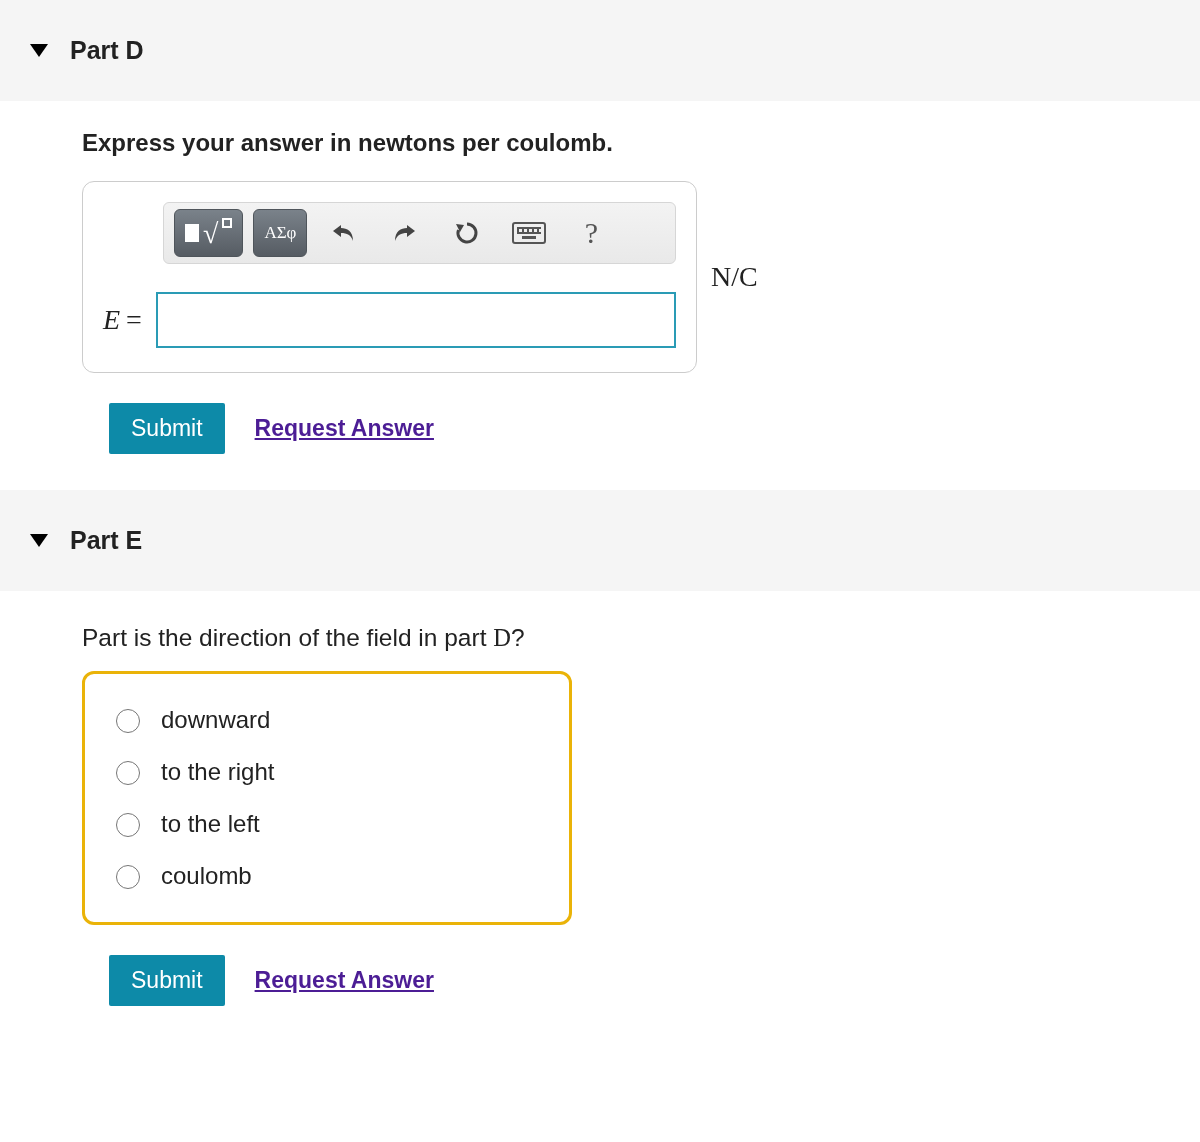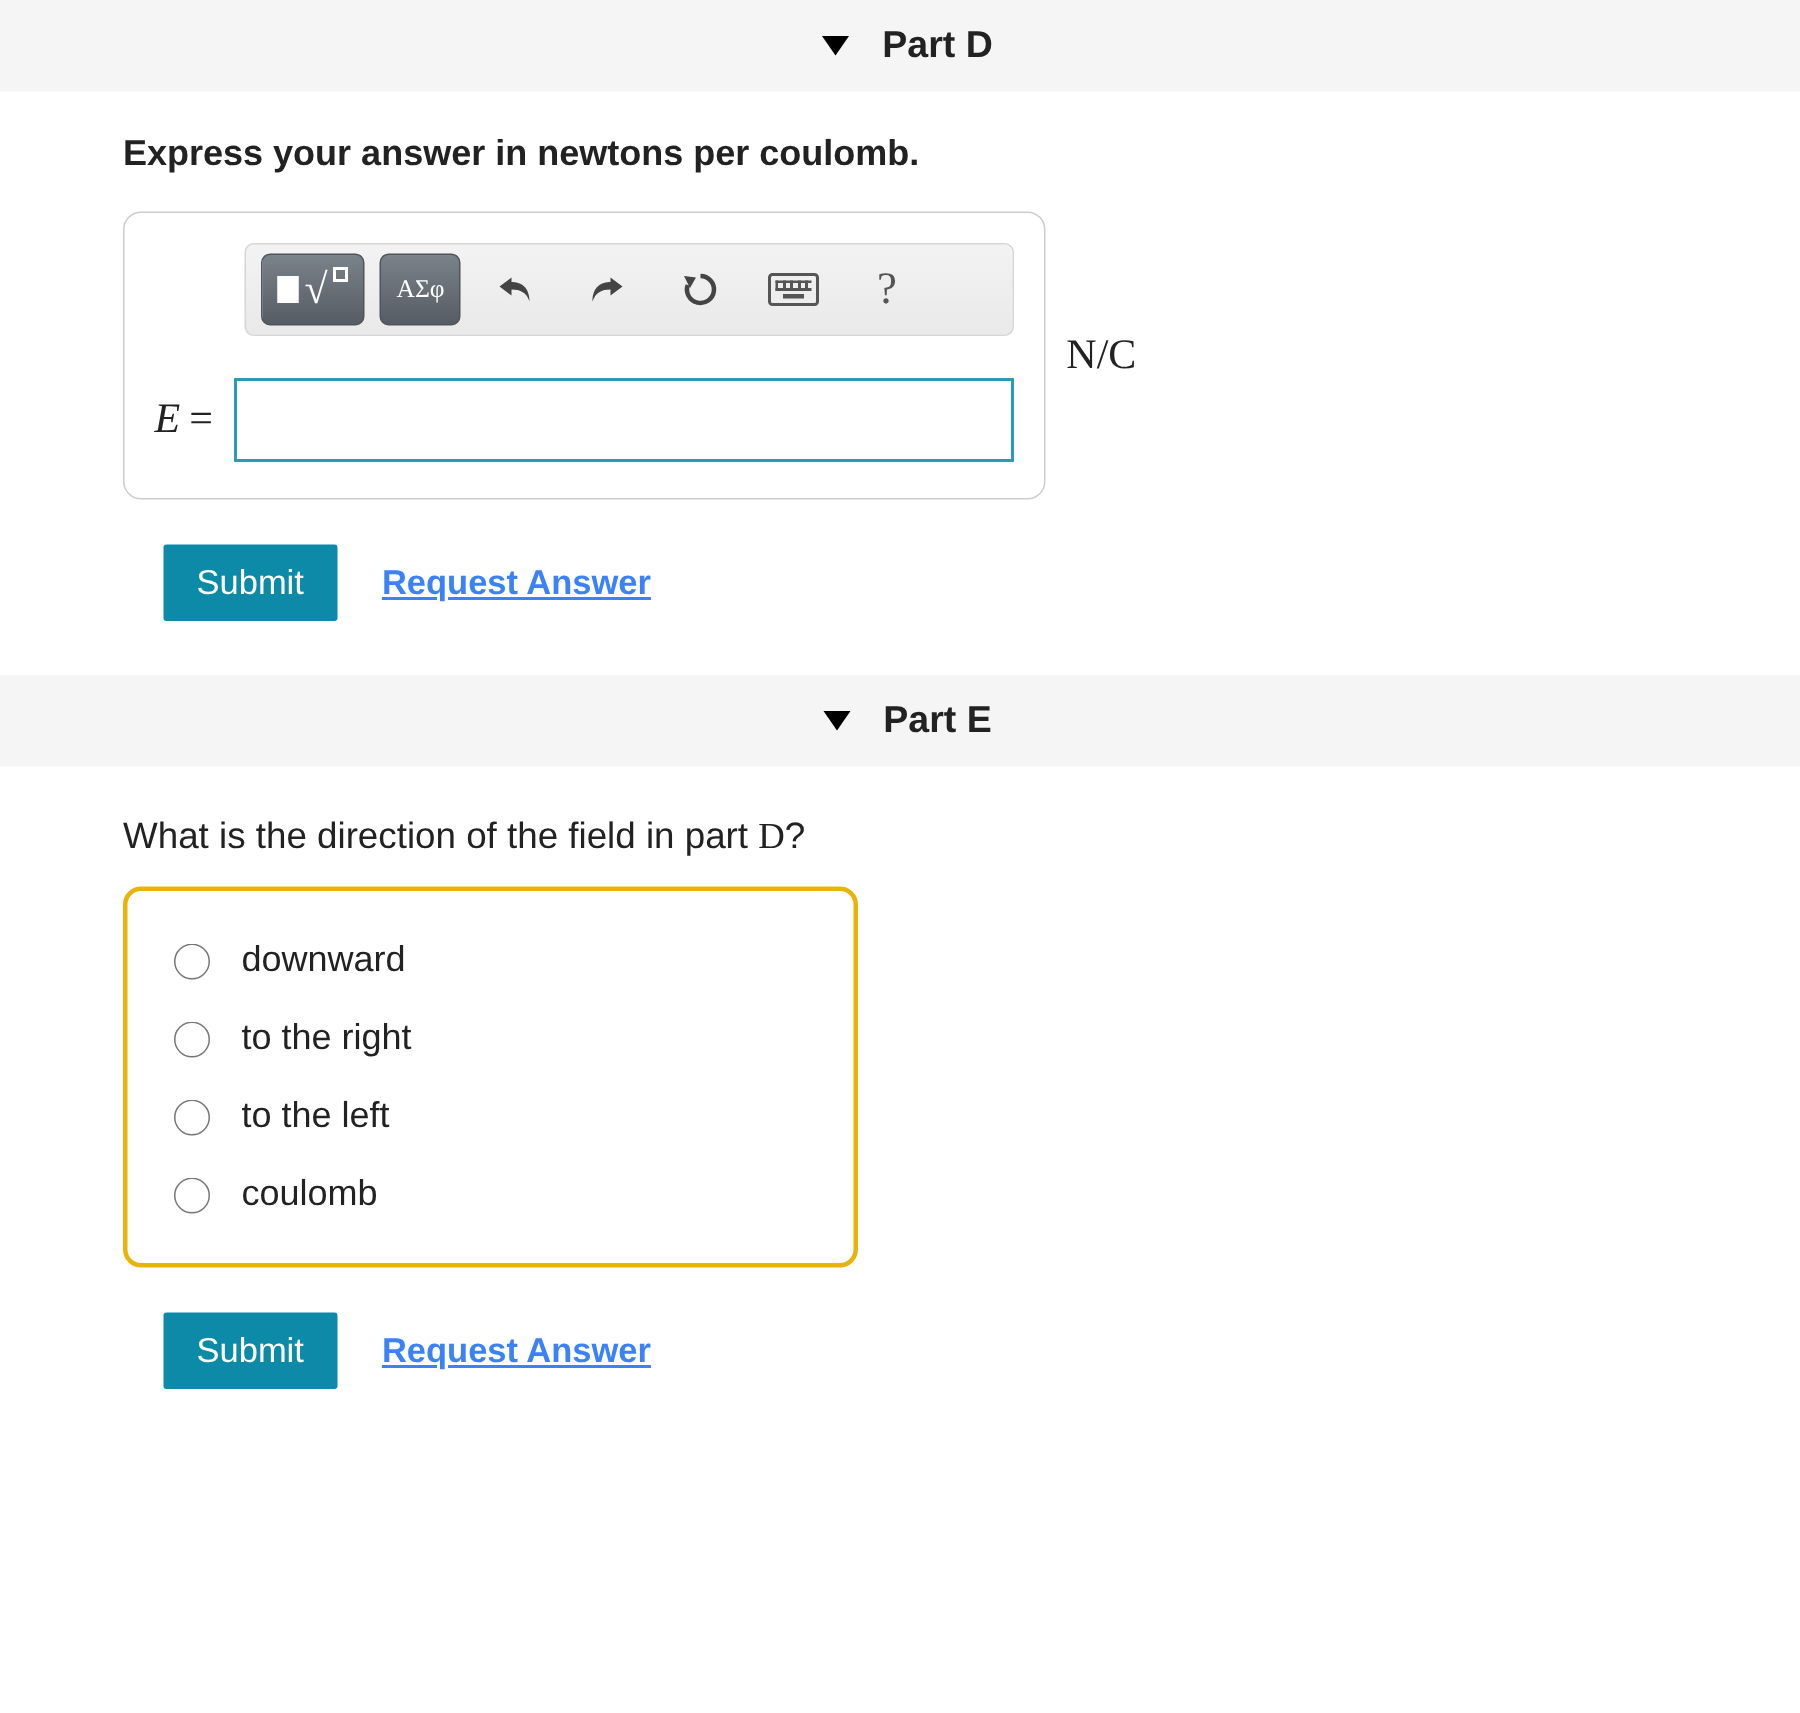--- a/index.html
+++ b/index.html
@@ -6,25 +6,24 @@
   body {
     margin: 0;
     font-family: "Helvetica Neue", Helvetica, Arial, sans-serif;
     font-size: 24px;
     color: #222;
     background: #fff;
     width: 1200px;
   }
   .part-header {
     background: #f5f5f5;
-    padding: 16px 20px;
+    padding: 36px 20px;
     display: flex;
     align-items: center;
     gap: 22px;
-    justify-content: center;
   }
   .collapse-caret {
     width: 0; height: 0;
     border-left: 9px solid transparent;
     border-right: 9px solid transparent;
     border-top: 13px solid #000;
     margin-left: 10px;
   }
   .part-title {
     font-weight: 700;
@@ -131,21 +130,21 @@
   .submit-btn {
     background: #0d8aa8;
     color: #fff;
     border: none;
     font-size: 23px;
     padding: 12px 22px;
     border-radius: 2px;
     cursor: pointer;
   }
   .request-link {
-    color: #3b82f6;
+    color: #4c1d95;
     font-weight: 700;
     text-decoration: underline;
     font-size: 23px;
     cursor: pointer;
   }
   .mc-box {
     border: 3px solid #eab308;
     border-radius: 12px;
     padding: 20px 26px;
     display: inline-block;
@@ -236,21 +235,21 @@
   </div>
 </div>
 
 <div class="part-header">
   <div class="collapse-caret"></div>
   <div class="part-title">Part E</div>
 </div>
 
 <div class="part-body">
   <div class="question-text">
-    <span>What is the direction of the field in part </span><span class="math">D</span><span>?</span>
+    <span>Part is the direction of the field in part </span><span class="math">D</span><span>?</span>
   </div>
 
   <div class="mc-box">
     <label class="mc-option">
       <input type="radio" name="pe" style="">
       <span>downward</span>
     </label>
     <label class="mc-option">
       <input type="radio" name="pe" style="">
       <span>to the right</span>

